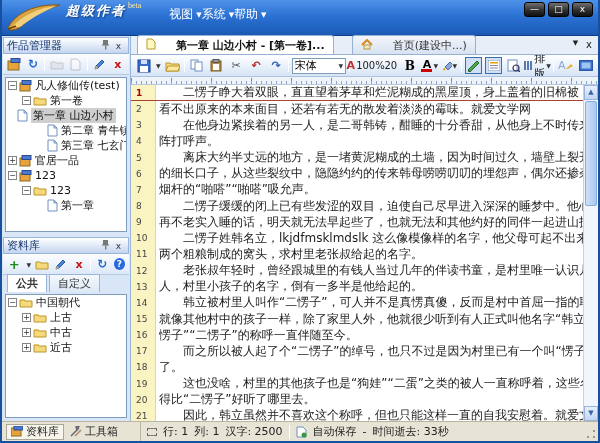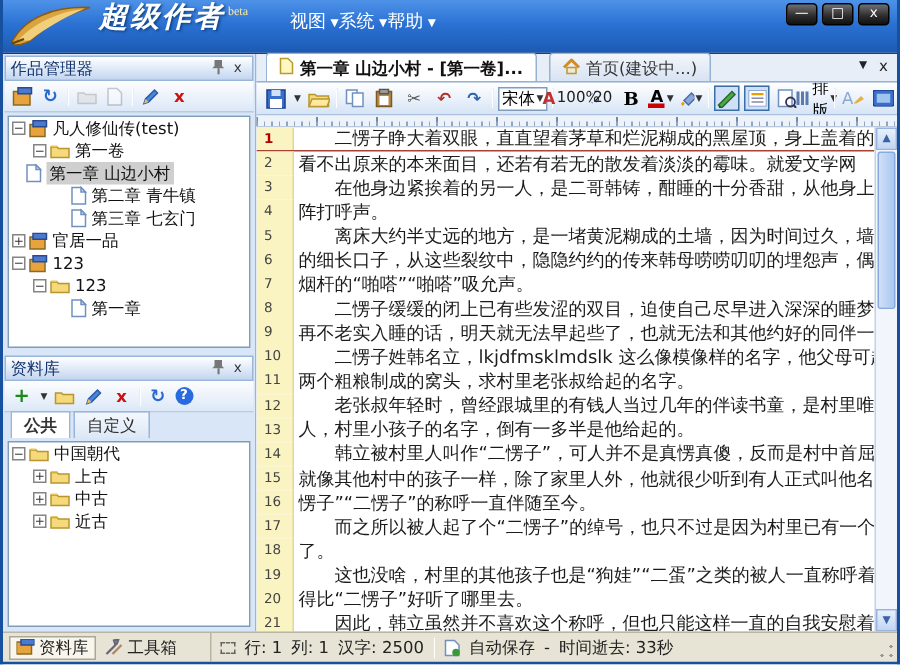--- a/index.html
+++ b/index.html
@@ -3,32 +3,32 @@
 <meta charset="utf-8">
 <style>
   * { margin:0; padding:0; box-sizing:border-box; }
   html,body { width:600px; height:443px; overflow:hidden; font-family:"DejaVu Sans","Liberation Sans",sans-serif; }
   .window { width:600px; height:443px; display:flex; flex-direction:column; border:2px solid #16509e; border-top:none; background:#d9e6f7; position:relative; }
 
   
   .titlebar { height:36px; flex:none; background:linear-gradient(180deg,#4e92e8 0%,#2b72d4 45%,#1b5ab4 100%); display:flex; align-items:center; position:relative; border-bottom:1px solid #0f3d86; }
   .logo { display:flex; align-items:flex-start; padding-left:4px; }
   .logo-text { margin-left:2px; line-height:1; }
-  .logo-cn { color:#fff; font-size:19px; font-weight:bold; font-style:italic; letter-spacing:2px; text-shadow:1px 1px 2px #0a3a7a; }
+  .logo-cn { color:#fff; font-size:13px; font-weight:bold; font-style:italic; letter-spacing:2px; text-shadow:1px 1px 2px #0a3a7a; }
   .logo-beta { color:#ffe9a0; font-size:8px; vertical-align:super; margin-left:2px;font-family:Liberation Serif, serif; }
   .logo-en { color:#f0f6ff; font-size:13px; font-style:italic; margin-top:-1px; padding-left:26px; text-shadow:1px 1px 1px #0a3a7a; }
   .menubar { display:flex; margin-left:28px; margin-top:-6px; }
   .menu-item { color:#fff; font-size:12px; display:flex; align-items:center; gap:3px; cursor:default; }
   .menu-arrow { font-size:7px; color:#fff; }
   .win-controls { position:absolute; top:2px; right:5px; display:flex; gap:3px; }
   .win-btn { width:21px; height:15px; background:linear-gradient(180deg,#707070,#2b2b2b 60%,#111); border:1px solid #000; border-radius:3px; color:#fff; font-size:9px; line-height:12px; text-align:center; }
 
   
   .body { flex:1; display:flex; min-height:0; }
-  .sidebar { width:168px; flex:none; display:flex; flex-direction:column; background:#d9e6f7; padding:1px; gap:3px; }
+  .sidebar { width:128px; flex:none; display:flex; flex-direction:column; background:#d9e6f7; padding:1px; gap:3px; }
   .main { flex:1; display:flex; flex-direction:column; min-width:0; background:#eef3fa; border-left:1px solid #9ab5dc; }
 
   
   .panel { display:flex; flex-direction:column; min-height:0; }
   .panel.wm { height:197px; flex:none; }
   .panel.lib { flex:1; }
   .panel-header { height:17px; flex:none; background:linear-gradient(180deg,#ffffff,#c3d6f0); border:1px solid #9ab5dc; display:flex; align-items:center; padding:0 3px; font-size:11px; color:#15356e; }
   .panel-title { flex:1; white-space:nowrap; overflow:hidden; }
   .panel-hbtn { width:13px; text-align:center; color:#333; font-size:9px; }
   .panel-toolbar { height:21px; flex:none; background:linear-gradient(180deg,#fdfdfe,#dce8f8); border-bottom:1px solid #b8cade; display:flex; align-items:center; gap:4px; padding:0 4px; }
@@ -45,21 +45,21 @@
   .exp { width:9px; height:9px; flex:none; border:1px solid #848484; background:#fff; font-size:8px; line-height:7px; text-align:center; color:#333; margin-right:2px; }
   .exp.none { visibility:hidden; }
   .tree-ico { margin-right:3px; display:inline-flex; }
   .tree-label.selected { background:#cfcfcf; padding:0 2px; }
   .lib-tabs { height:17px; flex:none; display:flex; align-items:flex-end; padding-left:4px; gap:2px; background:#d9e6f7; }
   .lib-tab { font-size:11px; padding:1px 8px; border:1px solid #9ab5dc; border-bottom:none; background:linear-gradient(180deg,#f4f8fd,#dce8f6); color:#333; }
   .lib-tab.active { background:#fff; font-weight:bold; }
 
   
   .doctabs { height:19px; flex:none; background:#e8eef8; border-bottom:1px solid #96b1d4; display:flex; align-items:flex-end; padding-left:6px; position:relative; }
-  .doctab { display:flex; align-items:center; gap:4px; font-size:11px; padding:2px 8px 1px; border:1px solid #96b1d4; border-bottom:none; border-radius:3px 3px 0 0; margin-right:8px; max-width:220px; white-space:nowrap; overflow:hidden; }
+  .doctab { display:flex; align-items:center; gap:20px; font-size:11px; padding:2px 8px 1px; border:1px solid #96b1d4; border-bottom:none; border-radius:3px 3px 0 0; margin-right:18px; max-width:220px; white-space:nowrap; overflow:hidden; }
   .doctab.active { background:#fff; font-weight:bold; color:#111; }
   .doctab.inactive { background:linear-gradient(180deg,#f3f6fb,#d7e2f2); color:#333; }
   .doctabs-right { position:absolute; right:6px; top:3px; display:flex; gap:8px; font-size:10px; color:#222; }
 
   
   .etoolbar { height:22px; flex:none; background:linear-gradient(180deg,#ffffff,#d6e4f6); border-bottom:1px solid #aac2e0; display:flex; align-items:center; gap:3px; padding:0 4px; overflow:hidden; }
   .etb { height:17px; min-width:17px; display:inline-flex; align-items:center; justify-content:center; font-size:11px; border:1px solid transparent; }
   .etb.toggled { background:#cfe0f8; border:1px solid #3a6ea5; }
   .etb-arrow { font-size:6px; margin-left:1px; color:#333; }
   .font-select { width:86px; height:16px; background:#fff; border:1px solid #7f9db9; display:flex; align-items:center; font-size:11px; padding:0 2px; }

